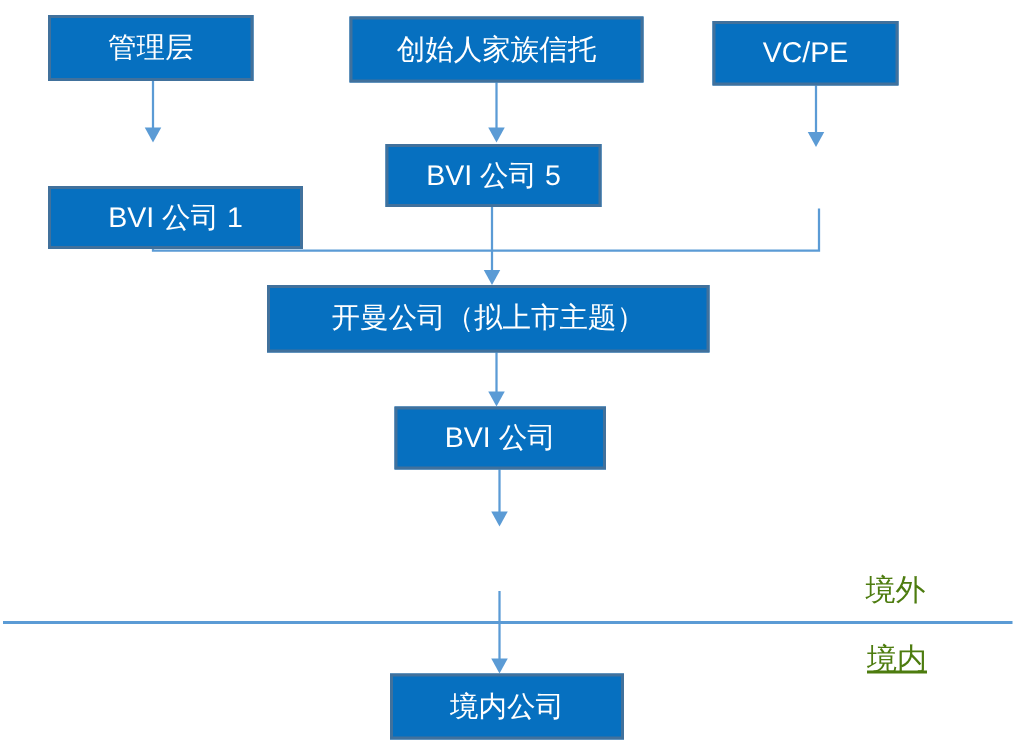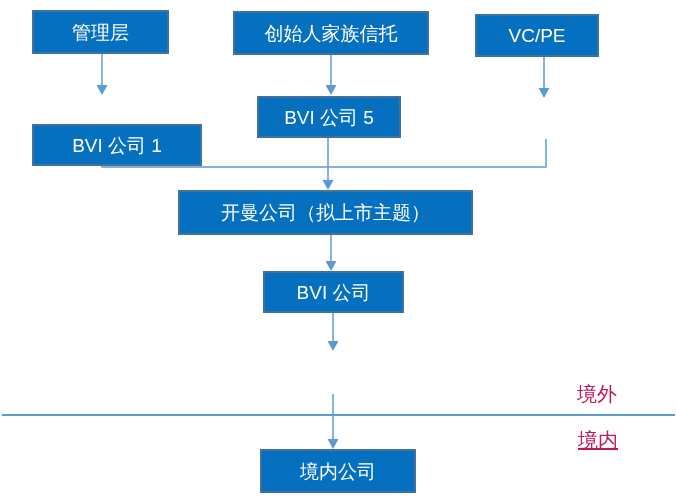--- a/index.html
+++ b/index.html
@@ -32,21 +32,21 @@
   .connectors {
     position: absolute;
     left: 0;
     top: 0;
     width: 676px;
     height: 501px;
     pointer-events: none;
   }
   .region-label {
     position: absolute;
-    color: #be185d;
+    color: #4d7c0f;
     font-size: 20px;
     line-height: 1;
     white-space: nowrap;
   }
 </style>
 </head>
 <body>
 
 <div class="canvas">
 

